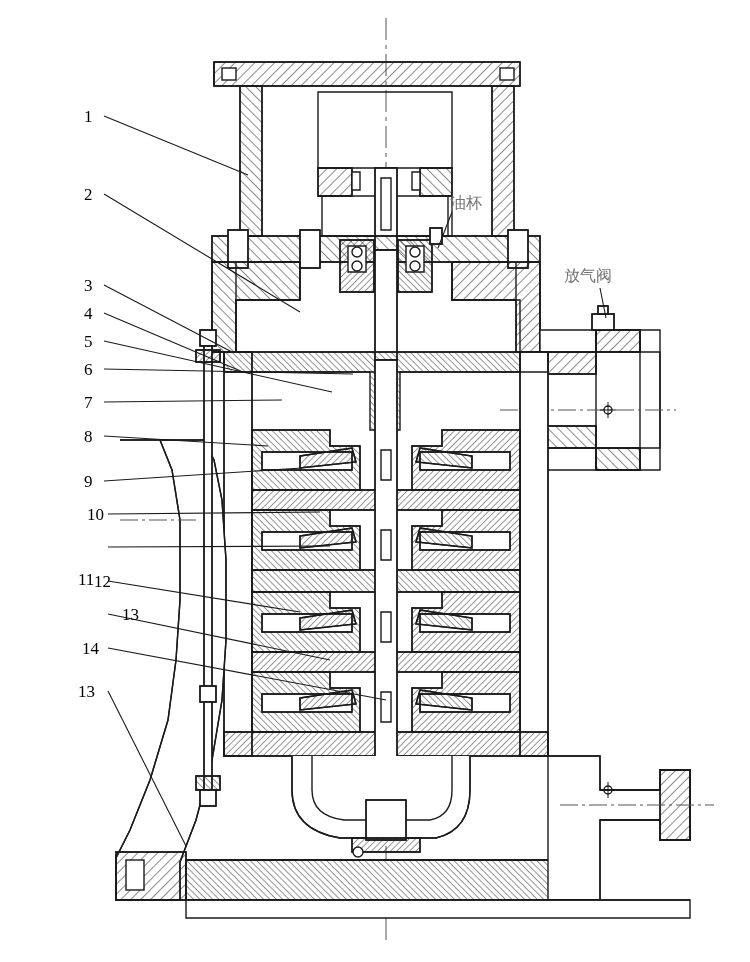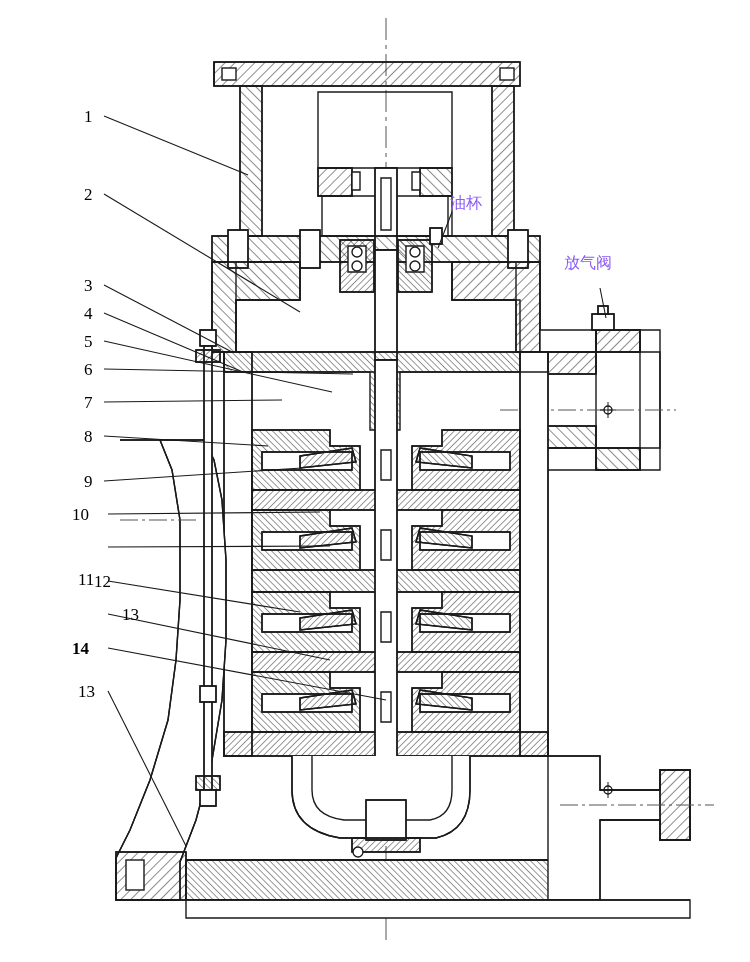--- a/index.html
+++ b/index.html
@@ -1,20 +1,20 @@
 <!DOCTYPE html>
 <html><head>
 <meta charset="utf-8">
 <style>
   html,body{margin:0;padding:0;background:#ffffff;}
   body{font-family:"Liberation Sans", sans-serif;}
   #stage{position:relative;width:750px;height:962px;background:#ffffff;overflow:hidden;}
   #stage svg{position:absolute;left:0;top:0;}
   .callout-num{position:absolute;font-size:17px;color:#000;font-weight:400;font-family:"Liberation Serif", serif;}
-  .cn-label{position:absolute;font-size:16px;color:#8b5cf6;font-family:"DejaVu Sans", sans-serif;}
+  .cn-label{position:absolute;font-size:16px;color:#737373;font-family:"DejaVu Sans", sans-serif;}
 </style>
 </head>
 <body>
 
 <div id="stage">
 
   <svg width="750" height="962" viewBox="0 0 750 962">
     <defs>
       <pattern id="h45" width="7" height="7" patternTransform="rotate(45)" patternUnits="userSpaceOnUse">
         <line x1="0" y1="0" x2="0" y2="7" stroke="#1a1a1a" stroke-width="1"></line>
@@ -299,23 +299,23 @@
 
   <div class="callout-num" style="left:84px;  top:107px;">1</div>
   <div class="callout-num" style="left:84px;  top:185px;">2</div>
   <div class="callout-num" style="left:84px;  top:276px;">3</div>
   <div class="callout-num" style="left:84px;  top:304px;">4</div>
   <div class="callout-num" style="left:84px;  top:332px;">5</div>
   <div class="callout-num" style="left:84px;  top:360px;">6</div>
   <div class="callout-num" style="left:84px;  top:393px;">7</div>
   <div class="callout-num" style="left:84px;  top:427px;">8</div>
   <div class="callout-num" style="left:84px;  top:472px;">9</div>
-  <div class="callout-num" style="left:72px;  top:505px;text-align:right;">10</div>
+  <div class="callout-num" style="left:87px;  top:505px;text-align:right;">10</div>
   <div class="callout-num" style="left:78px;  top:538px;margin-top:32px;">11</div>
   <div class="callout-num" style="left:94px;  top:572px;">12</div>
   <div class="callout-num" style="left:78px;  top:605px;margin-left:44px;">13</div>
-  <div class="callout-num" style="left:72px;  top:639px;font-weight:bold;">14</div>
+  <div class="callout-num" style="left:82px;  top:639px;">14</div>
   <div class="callout-num" style="left:78px;  top:682px;">13</div>
 
   <div class="cn-label" style="left:450px; top:193px;">油杯</div>
-  <div class="cn-label" style="left:564px; top:253px;">放气阀</div>
+  <div class="cn-label" style="left:564px; top:266px;">放气阀</div>
 
 </div>
 
 </body></html>

